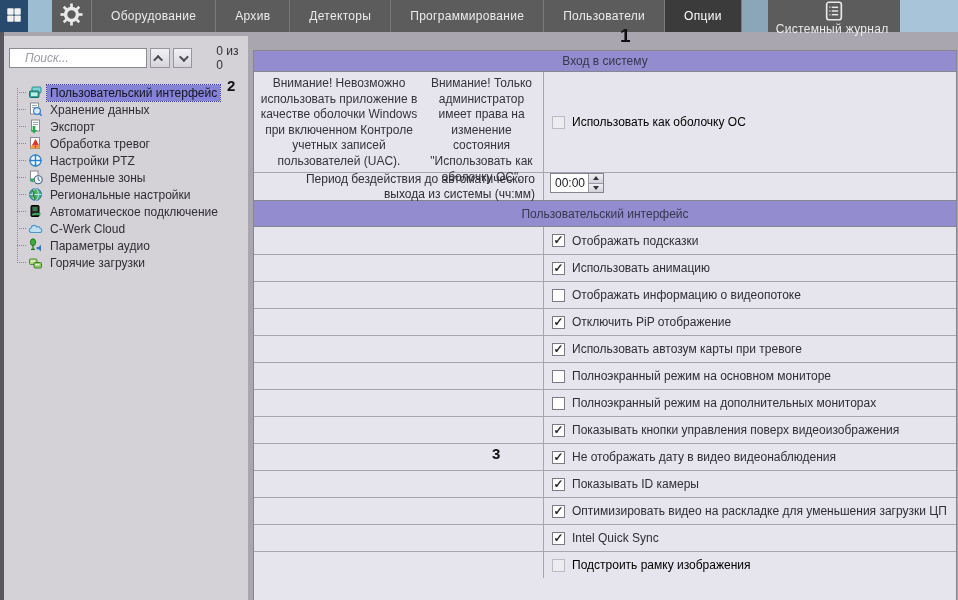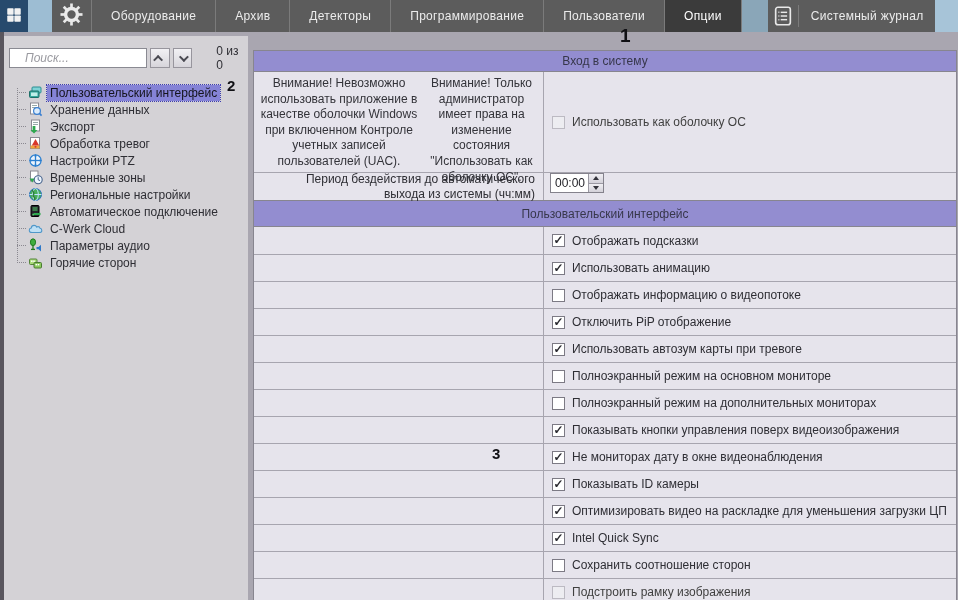--- a/index.html
+++ b/index.html
@@ -8,21 +8,21 @@
 
   
   .toolbar { position:absolute; left:0; top:0; width:958px; height:32px; display:flex; align-items:stretch; background:#5c5c5c; }
   .tile-apps { width:28px; background:#274a6d; display:flex; align-items:center; justify-content:center; }
   .tile-blue { width:24px; background:#9dbdd3; }
   .gear-btn { width:40px; display:flex; align-items:center; justify-content:center; border-right:1px solid #7b7b7b; }
   .tabs { display:flex; align-items:stretch;text-align:center; }
   .tab { display:flex; align-items:center; padding:0 19px; color:#ececec; letter-spacing:.3px; border-right:1px solid #7b7b7b; cursor:default; white-space:nowrap; }
   .tab.selected { background:#3b3b3b; color:#fff; }
   .tb-spacer { width:26px; background:#8aa6b8; }
-  .journal { display:flex; align-items:center; }
+  .journal { display:flex; align-items:center;flex-direction:column; }
   .journal .jicon { width:30px; display:flex; align-items:center; justify-content:center; }
   .journal .jsep { width:1px; height:22px; background:#7b7b7b; margin:0 4px 0 0; }
   .journal .jlabel { padding:0 12px 0 8px; color:#ececec; letter-spacing:.3px; white-space:nowrap; }
   .tb-fill { flex:1; background:#a7c4d8; }
 
   
   .left-strip { position:absolute; left:0; top:32px; width:4px; height:568px; background:#59565e; }
   .sidebar { position:absolute; left:4px; top:36px; width:244px; height:564px; background:#d4d2d6; }
   .search-row { display:flex; align-items:center; padding:8px 6px 6px 5px; }
   .search-input { width:138px; height:20px; border:1px solid #8a8a92; background:#fff; font:italic 12px "Liberation Sans",sans-serif; color:#9a9aa0; padding:0 15px; outline:none; }
@@ -66,21 +66,21 @@
 
   .opt-row { display:flex; height:27px; border-top:1px solid #a7a5af; }
   .opt-row:first-child { border-top:none; }
   .opt-left { width:290px; border-right:1px solid #a7a5af; }
   .opt-right { flex:1; display:flex; align-items:center; padding-left:8px; }
 
   .checkbox { width:13px; height:13px; background:#fff; border:1px solid #7c7a84; display:inline-flex; align-items:center; justify-content:center; flex:0 0 auto; }
   .checkbox.checked:after { content:"✓"; font-size:12px; font-weight:bold; color:#2a2a30; line-height:1; margin-top:-1px; }
   .checkbox.disabled { border-color:#bcbac2; background:#ededf1; }
   .opt-label { margin-left:7px; white-space:nowrap; }
-  .opt-label.disabled, .shell-label.disabled { color:#404040; }
+  .opt-label.disabled, .shell-label.disabled { color:#000000; }
   .shell-label { margin-left:7px; }
 
   
   .ann { position:absolute; font-weight:bold; color:#101014; }
   .ann1 { left:620px; top:25px; font-size:19px; }
   .ann2 { left:227px; top:77px; font-size:15px; }
   .ann3 { left:492px; top:445px; font-size:15px; }
 </style>
 </head>
 <body>
@@ -286,21 +286,21 @@
         <span class="ticon">
           <svg viewBox="0 0 15 15">
             <rect x="1.5" y="4" width="7.5" height="5.5" rx="1" fill="#aadc7a" stroke="#55843a"></rect>
             <rect x="3" y="5.5" width="1.6" height="1.4" fill="#fff"></rect>
             <rect x="5.2" y="5.5" width="1.6" height="1.4" fill="#fff"></rect>
             <rect x="6" y="7.5" width="7.5" height="5.5" rx="1" fill="#8ccb5e" stroke="#4a7a32"></rect>
             <rect x="7.5" y="9" width="1.6" height="1.4" fill="#fff"></rect>
             <rect x="9.7" y="9" width="1.6" height="1.4" fill="#fff"></rect>
           </svg>
         </span>
-        <span class="tree-label">Горячие сторон</span>
+        <span class="tree-label">Горячие загрузки</span>
       </div>
     </div>
 </div>
 
 <div class="panel">
   <div class="phdr phdr1">Вход в систему</div>
 
   <div class="row2col warn-row">
     <div class="colL warn-cell">
       <div>Внимание! Невозможно использовать приложение в качестве оболочки Windows при включенном Контроле учетных записей пользователей (UAC).</div>
@@ -385,21 +385,21 @@
         <div class="opt-left"></div>
         <div class="opt-right">
           <span class="checkbox checked"></span>
           <span class="opt-label">Показывать кнопки управления поверх видеоизображения</span>
         </div>
       </div>
       <div class="opt-row">
         <div class="opt-left"></div>
         <div class="opt-right">
           <span class="checkbox checked"></span>
-          <span class="opt-label">Не мониторах дату в окне видеонаблюдения</span>
+          <span class="opt-label">Не отображать дату в видео видеонаблюдения</span>
         </div>
       </div>
       <div class="opt-row">
         <div class="opt-left"></div>
         <div class="opt-right">
           <span class="checkbox checked"></span>
           <span class="opt-label">Показывать ID камеры</span>
         </div>
       </div>
       <div class="opt-row">
@@ -407,27 +407,20 @@
         <div class="opt-right">
           <span class="checkbox checked"></span>
           <span class="opt-label">Оптимизировать видео на раскладке для уменьшения загрузки ЦП</span>
         </div>
       </div>
       <div class="opt-row">
         <div class="opt-left"></div>
         <div class="opt-right">
           <span class="checkbox checked"></span>
           <span class="opt-label">Intel Quick Sync</span>
-        </div>
-      </div>
-      <div class="opt-row">
-        <div class="opt-left"></div>
-        <div class="opt-right">
-          <span class="checkbox"></span>
-          <span class="opt-label">Сохранить соотношение сторон</span>
         </div>
       </div>
       <div class="opt-row">
         <div class="opt-left"></div>
         <div class="opt-right">
           <span class="checkbox disabled"></span>
           <span class="opt-label disabled">Подстроить рамку изображения</span>
         </div>
       </div>
     </div>

